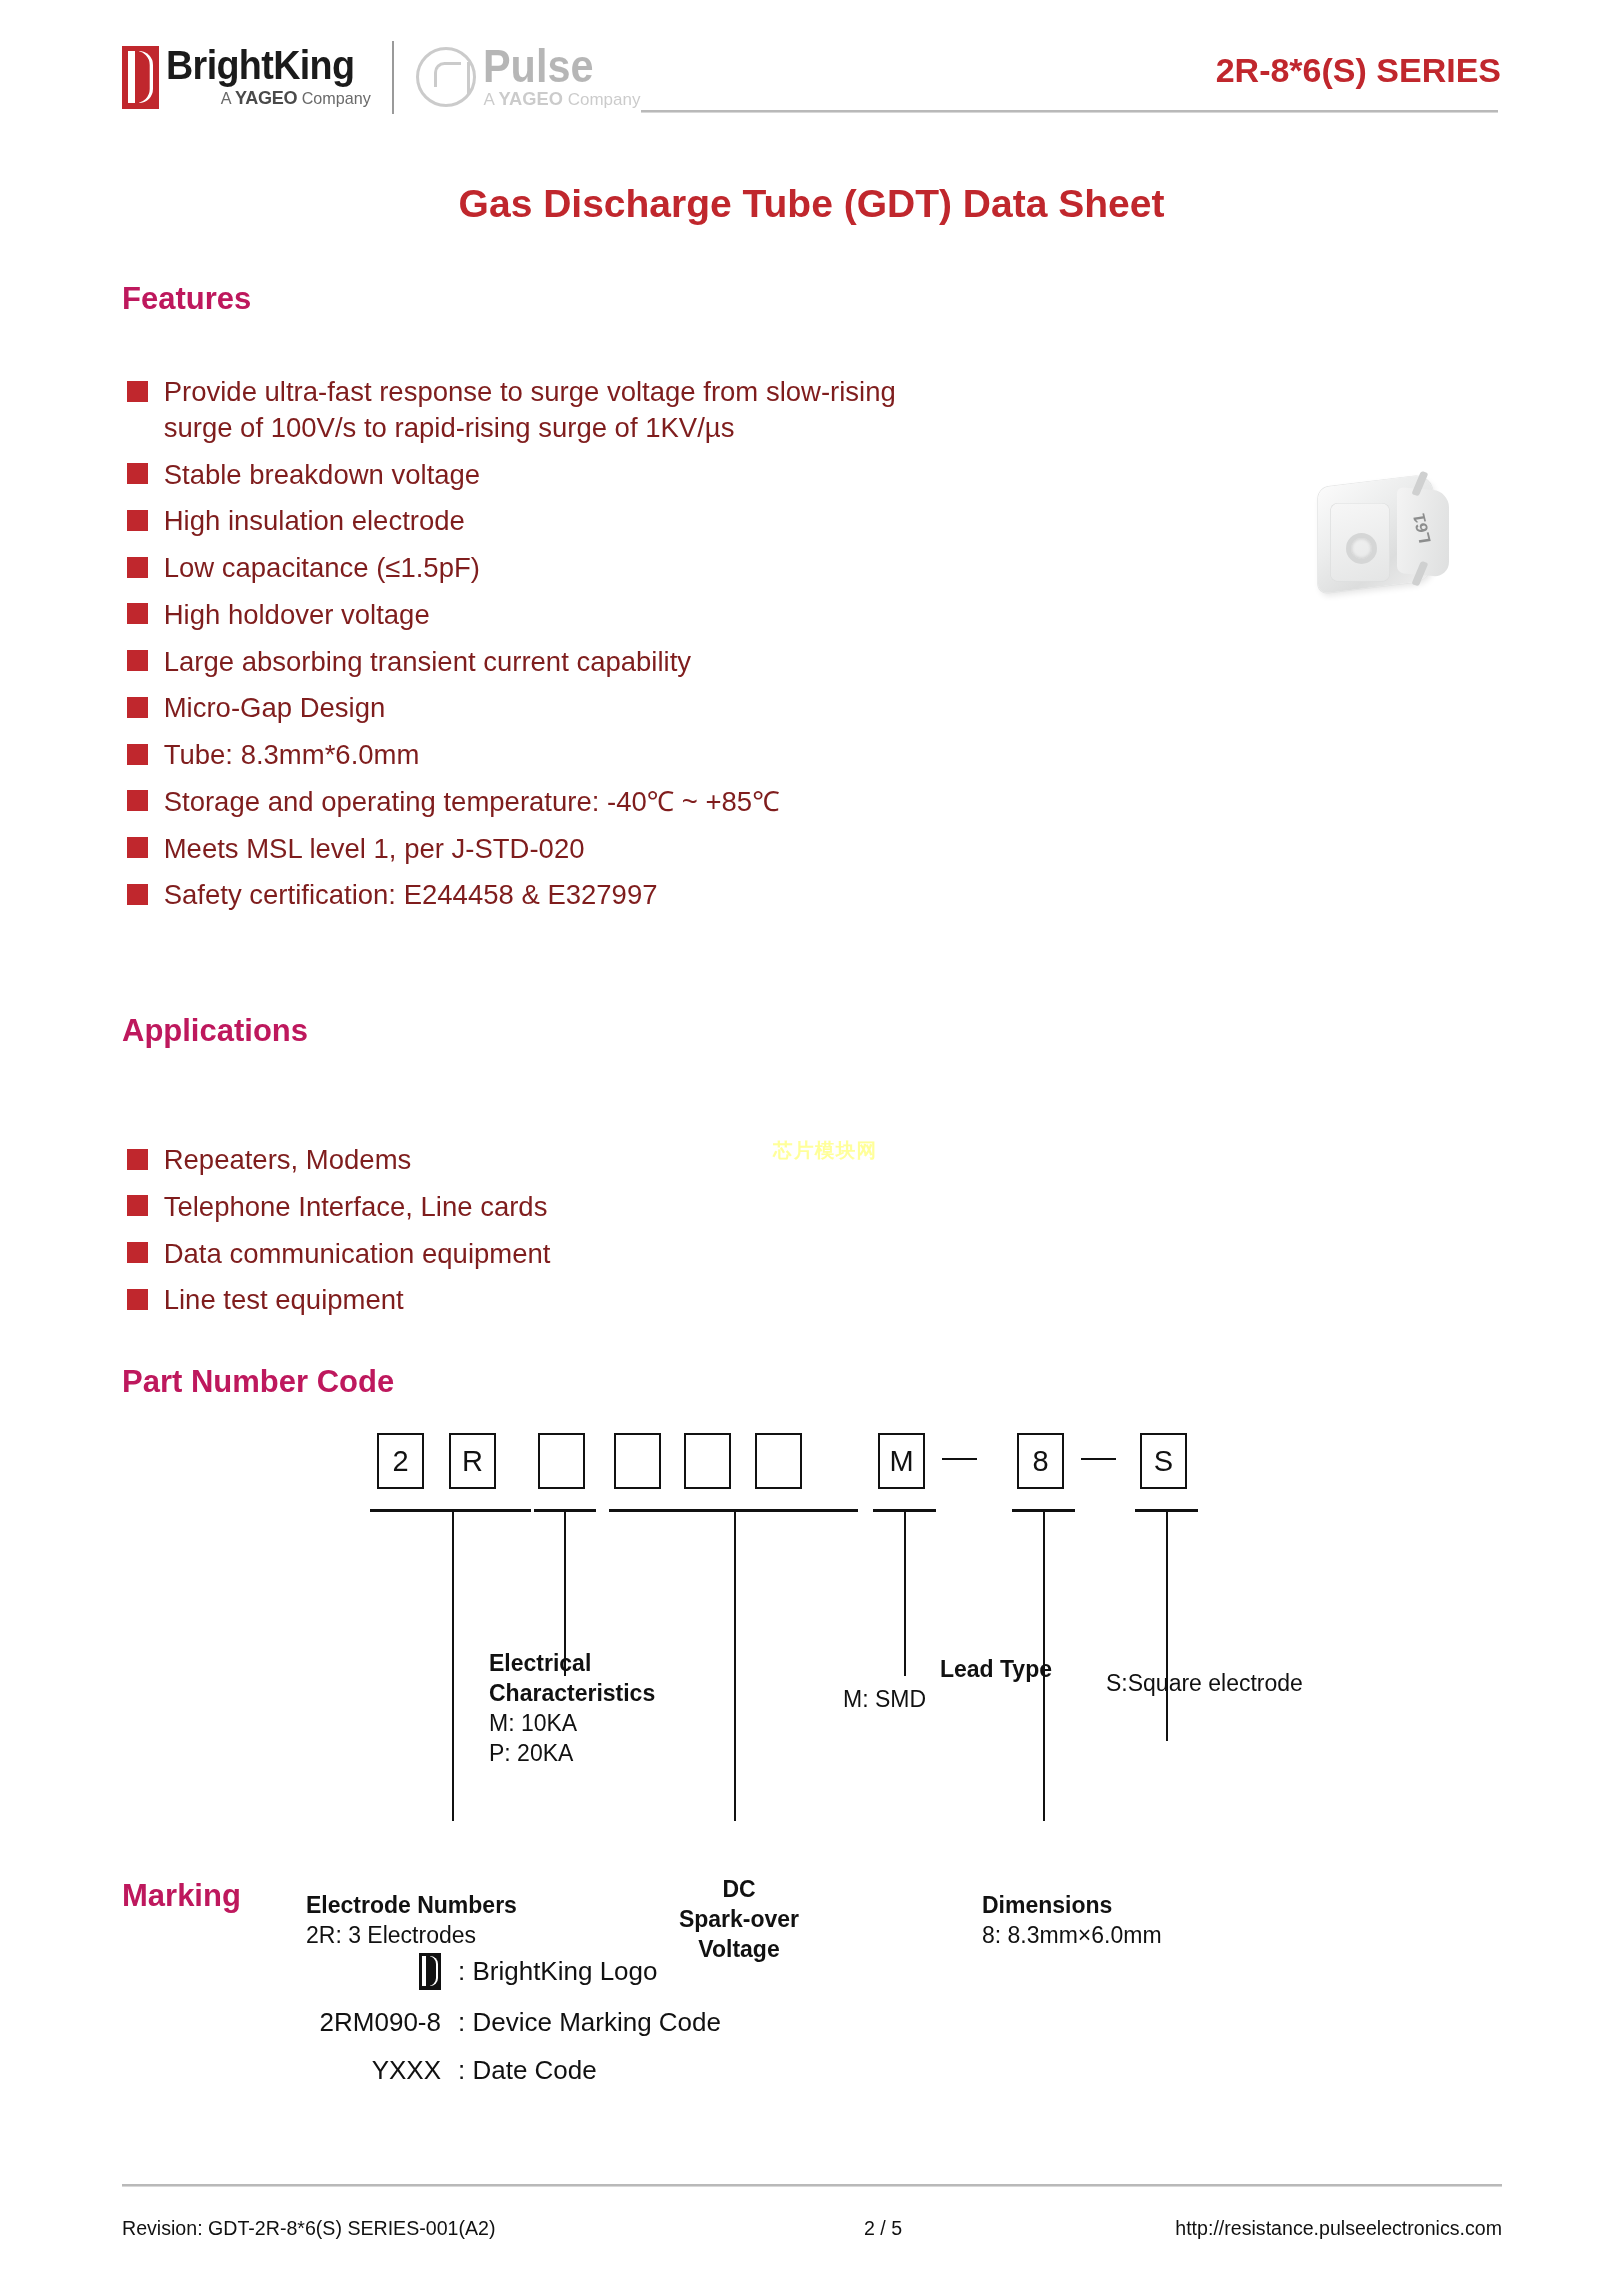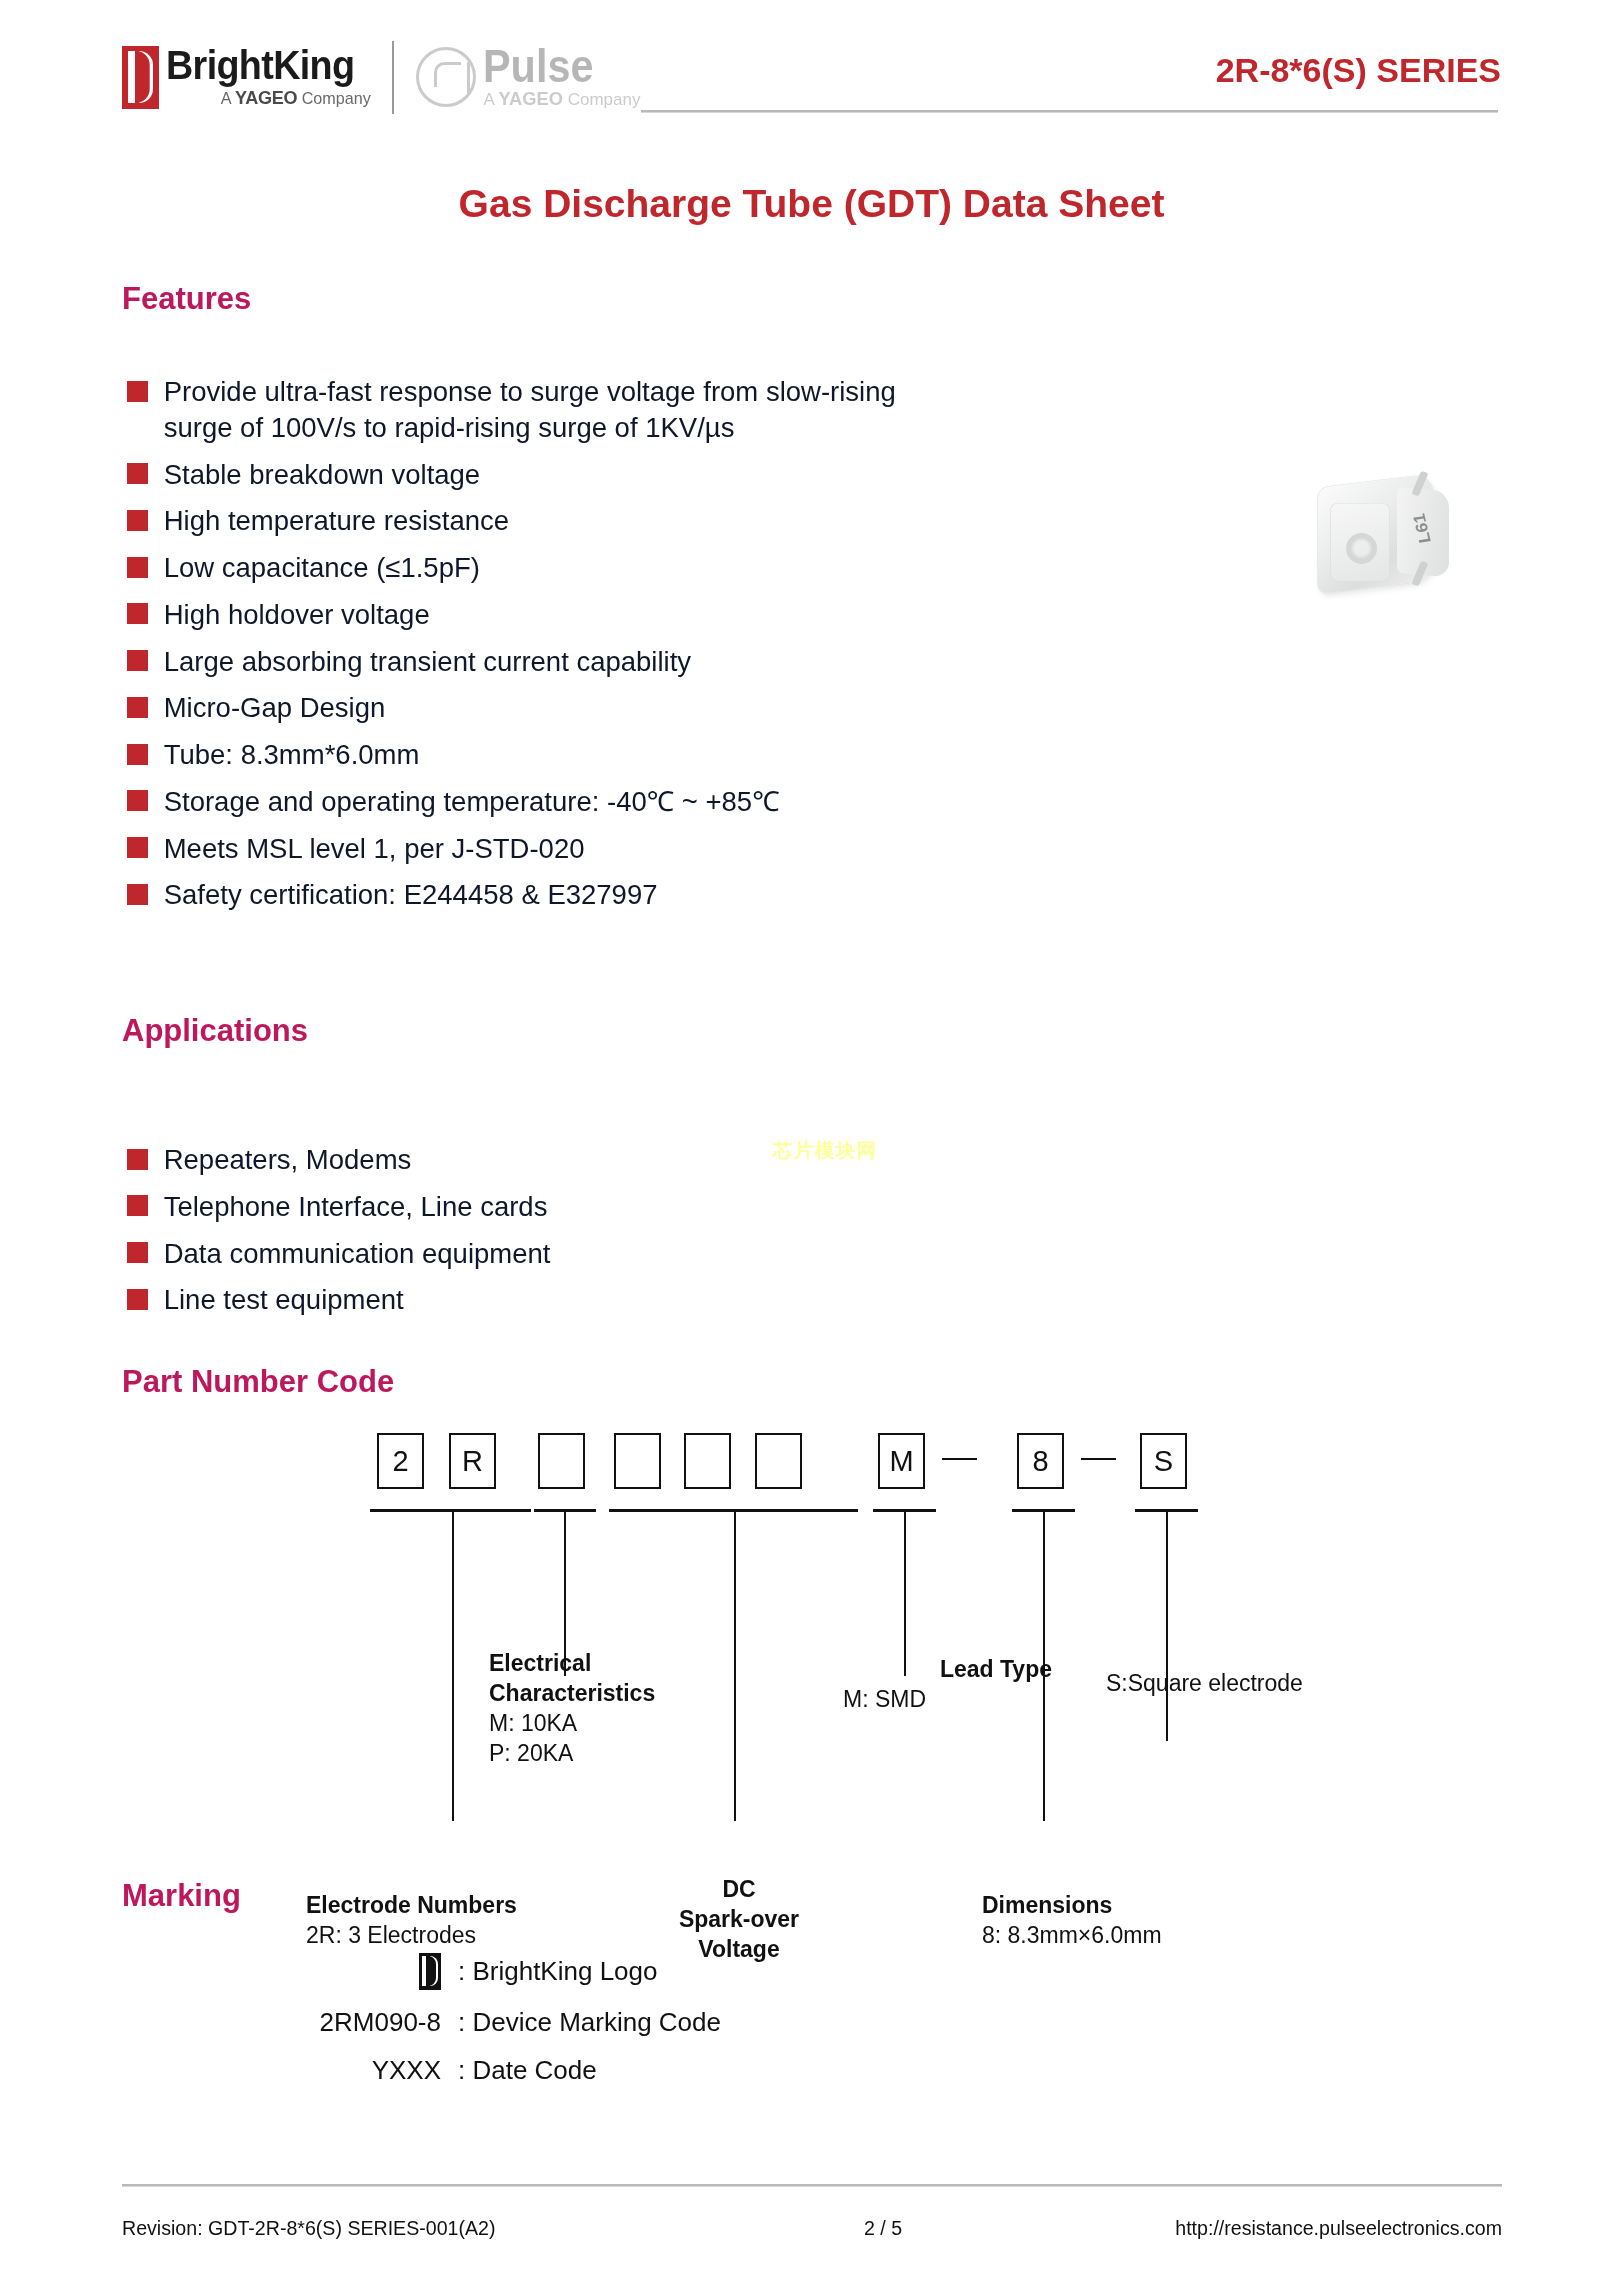--- a/index.html
+++ b/index.html
@@ -101,21 +101,21 @@
   
   .blist { position:absolute; left:127px; }
   #features-list { top:374px; }
   #apps-list     { top:1107px;margin-top:35px; }
 
   .bullet-row { display:flex; align-items:flex-start; margin-bottom:11px; }
   .sq {
     width:21px; height:21px; background:#C0272D; flex:0 0 21px;
     margin-top:6.5px; margin-right:15.7px;
   }
-  .btext { font-size:27.5px; line-height:1.30; color:#0f172a; white-space:pre-line; }
+  .btext { font-size:27.5px; line-height:1.30; color:#7f1d1d; white-space:pre-line; }
 
   
   .product-photo {
     position:absolute; left:1296px; top:452px; width:170px; height:164px;
   }
   .gdt-body {
     position:absolute; left:22px; top:29px; width:115px; height:106px;
     background:linear-gradient(145deg,#fbfbfb 0%,#eceded 38%,#dcdddd 70%,#efefef 100%);
     border-radius:10.5px 19.6px 19.6px 10.5px;
     box-shadow:0 0 0 0.7px #e2e3e3, 2px 3.3px 6.5px rgba(0,0,0,0.10);
@@ -244,21 +244,21 @@
         <div class="sq"></div>
         <div class="btext">Provide ultra-fast response to surge voltage from slow-rising
 surge of 100V/s to rapid-rising surge of 1KV/µs</div>
       </div>
       <div class="bullet-row">
         <div class="sq"></div>
         <div class="btext">Stable breakdown voltage</div>
       </div>
       <div class="bullet-row">
         <div class="sq"></div>
-        <div class="btext">High temperature resistance</div>
+        <div class="btext">High insulation electrode</div>
       </div>
       <div class="bullet-row">
         <div class="sq"></div>
         <div class="btext">Low capacitance (≤1.5pF)</div>
       </div>
       <div class="bullet-row">
         <div class="sq"></div>
         <div class="btext">High holdover voltage</div>
       </div>
       <div class="bullet-row">

